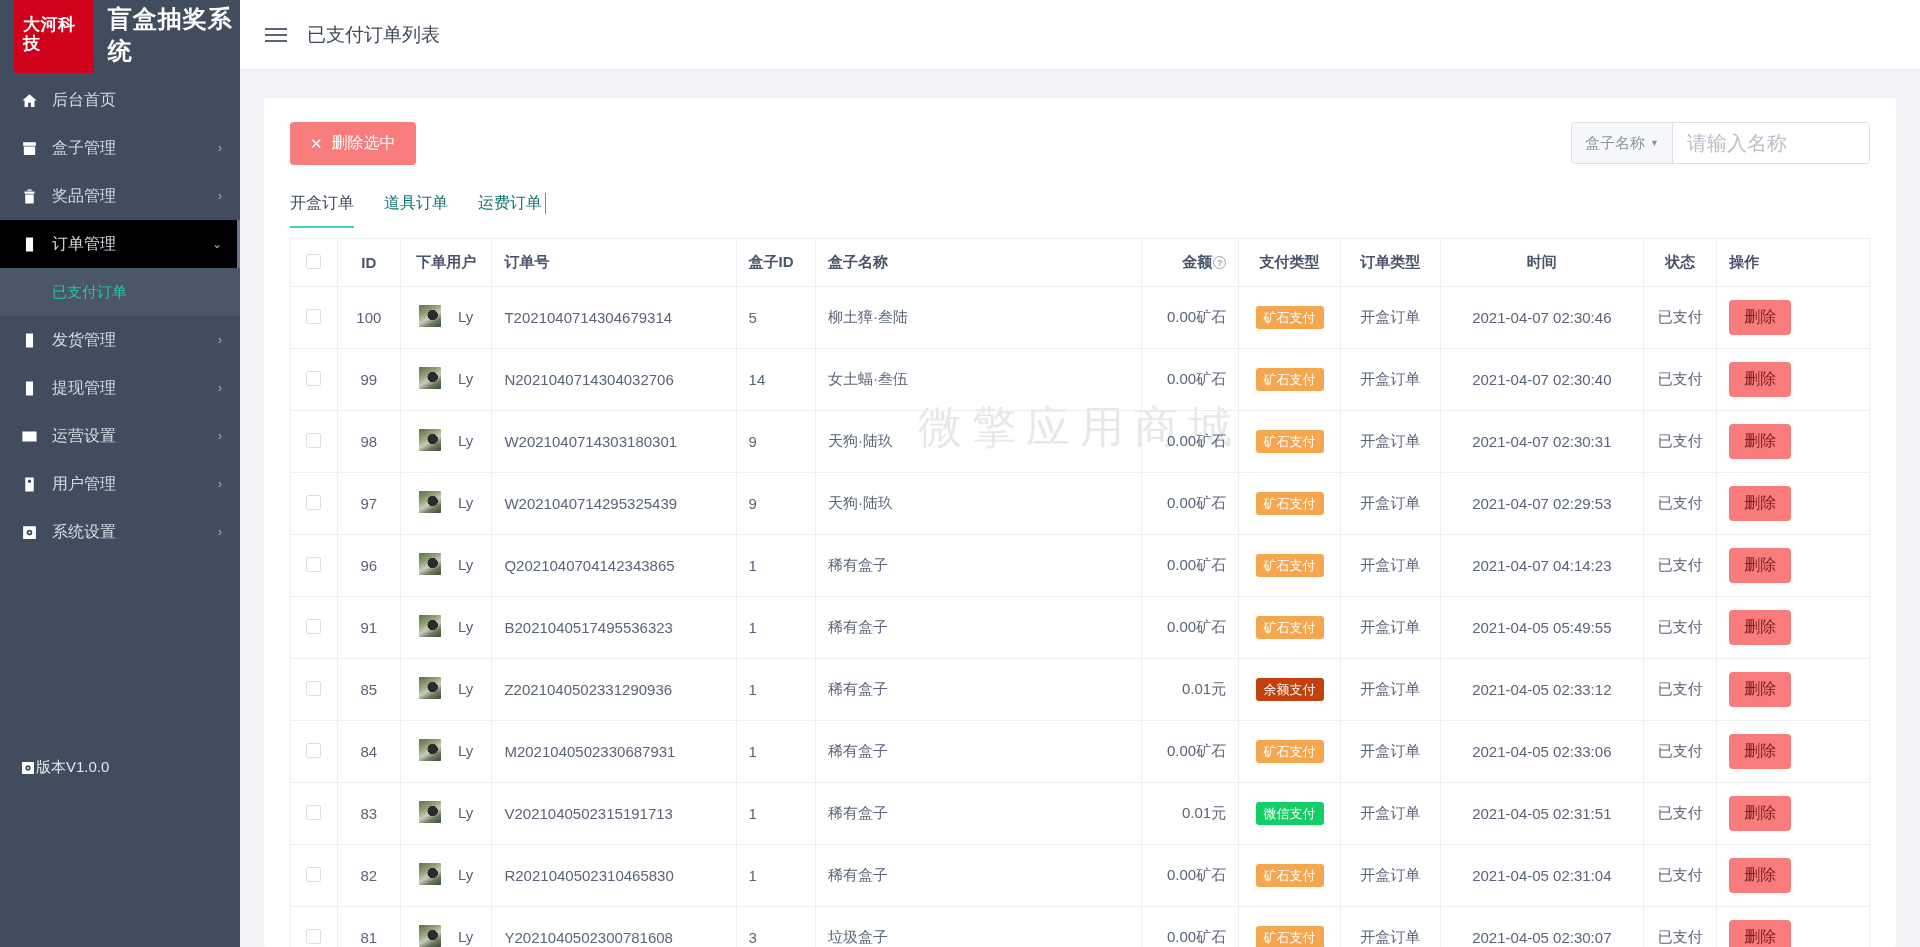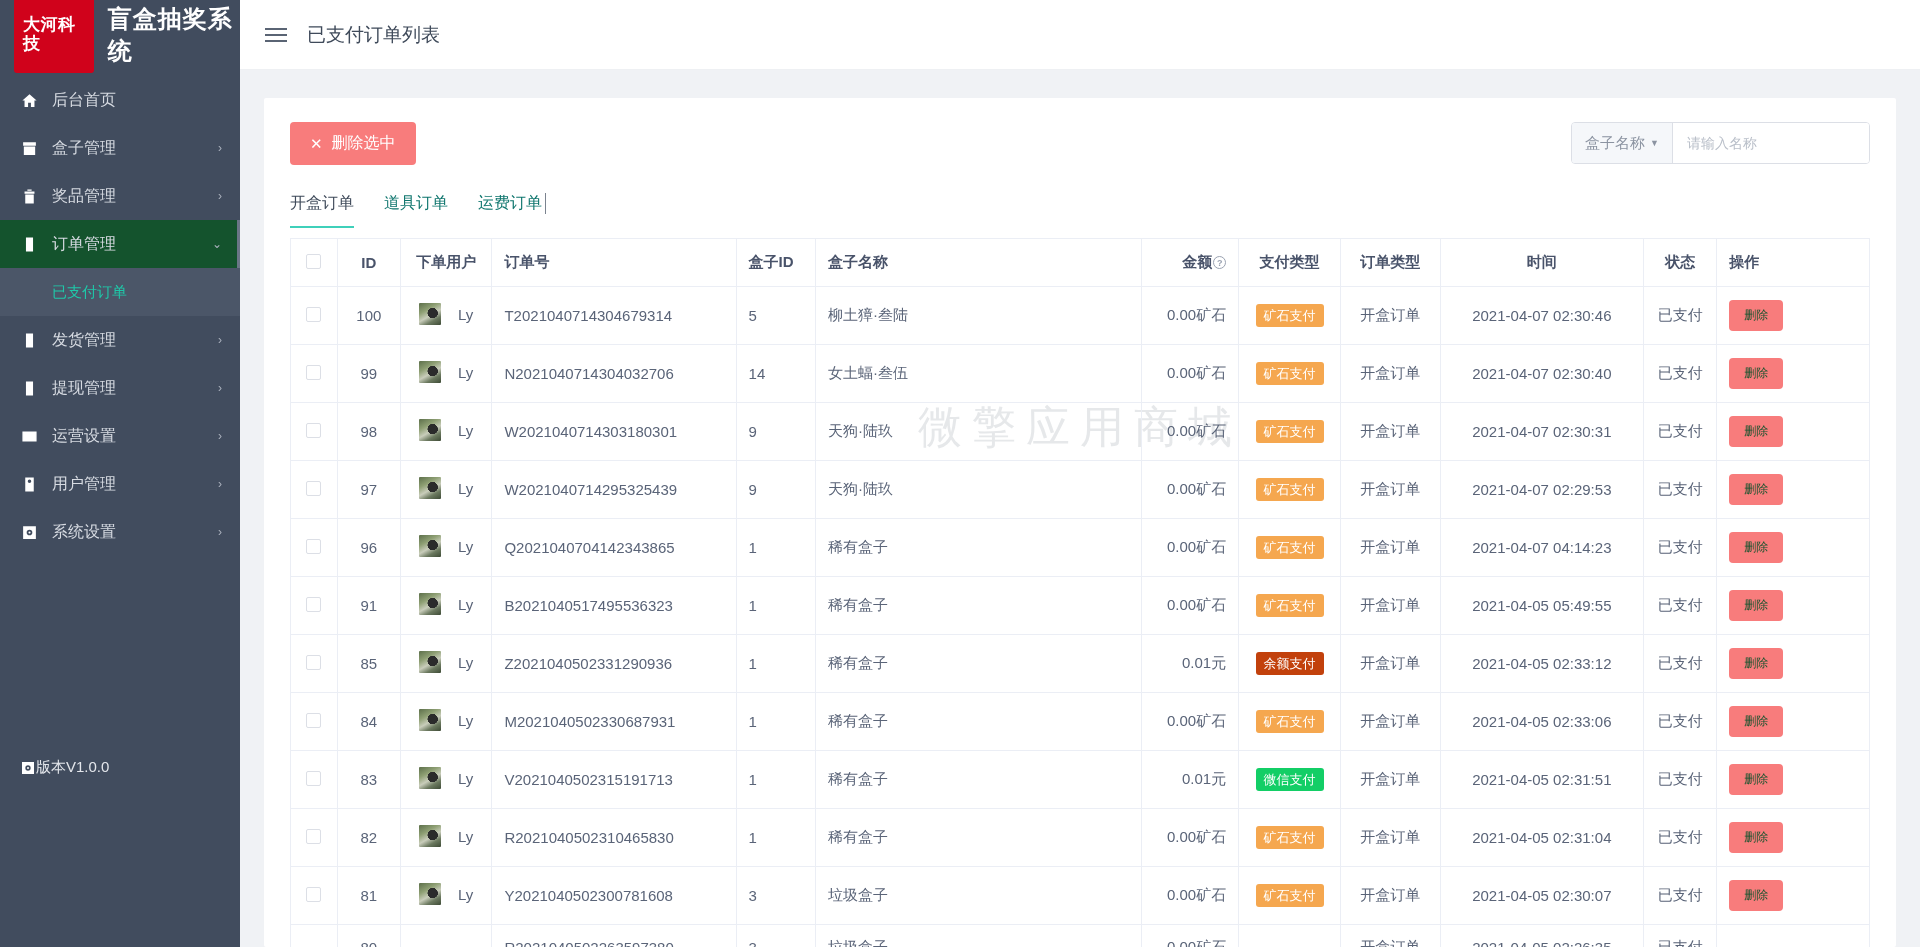--- a/index.html
+++ b/index.html
@@ -40,21 +40,21 @@
     font-size: 16px; color: #d7dbe2; cursor: pointer;
     position: relative;
   }
   .nav-item .ico {
     width: 18px; height: 18px; flex: 0 0 18px;
     display: flex; align-items: center; justify-content: center;
   }
   .nav-item .ico svg { width: 17px; height: 17px; fill: #ffffff; }
   .nav-item .lbl { flex: 1; }
   .nav-item .arrow { font-size: 12px; color: #aab1bd; }
-  .nav-item.open { background: #14532d; justify-content: center; }
+  .nav-item.open { background: #000000; justify-content: center; }
   .nav-item.open::before {
     content: ""; position: absolute; right: 0; top: 0;
     width: 3px; height: 48px; background: #6b7687;
   }
   .subnav { background: #3b4554; }
   .subnav-item {
     height: 48px; display: flex; align-items: center;
     padding-left: 52px; font-size: 15px;
     color: #1fc8a9; background: #4b5668; cursor: pointer;
   }
@@ -98,21 +98,21 @@
 
   .search-group { display: flex; height: 42px; border: 1px solid #dcdfe6; border-radius: 4px; overflow: hidden; }
   .search-select {
     background: #f5f7fa; border-right: 1px solid #dcdfe6;
     display: flex; align-items: center; gap: 5px;
     padding: 0 13px; font-size: 15px; color: #8b93a1; cursor: pointer;
   }
   .search-select .caret { font-size: 9px; }
   .search-input {
     border: none; outline: none; width: 196px;
-    padding: 0 14px; font-size: 14px; color: #606266;
+    padding: 0 14px; font-size: 20px; color: #606266;
     font-family: inherit; background: #fff;
   }
   .search-input::placeholder { color: #b9bfc9; }
 
   .tabs { display: flex; gap: 30px; margin-top: 28px; border-bottom: 1px solid transparent; }
   .tab {
     font-size: 16px; color: #0f766e; padding-bottom: 13px;
     cursor: pointer; position: relative;
   }
   .tab.active { color: #3f4a5a; }
@@ -162,22 +162,22 @@
 
   .badge {
     display: inline-block; color: #fff; font-size: 13px;
     padding: 4px 8px; border-radius: 3px; line-height: 1.2;
   }
   .badge-ore { background: #f5a74f; }
   .badge-balance { background: #c2410c; }
   .badge-wechat { background: #13ce66; }
 
   .btn-del {
-    background: #f87c7c; color: #14532d; border: none;
-    border-radius: 4px; font-size: 12px; padding: 7px 15px;
+    background: #f87c7c; color: #7f1d1d; border: none;
+    border-radius: 4px; font-size: 16px; padding: 7px 15px;
     cursor: pointer; font-family: inherit;
   }
 
   .help-ico {
     display: inline-block; width: 13px; height: 13px;
     border: 1px solid #9aa2b1; border-radius: 50%;
     font-size: 9px; line-height: 12px; text-align: center;
     color: #9aa2b1; vertical-align: 1px; margin-left: 1px;
   }
 

